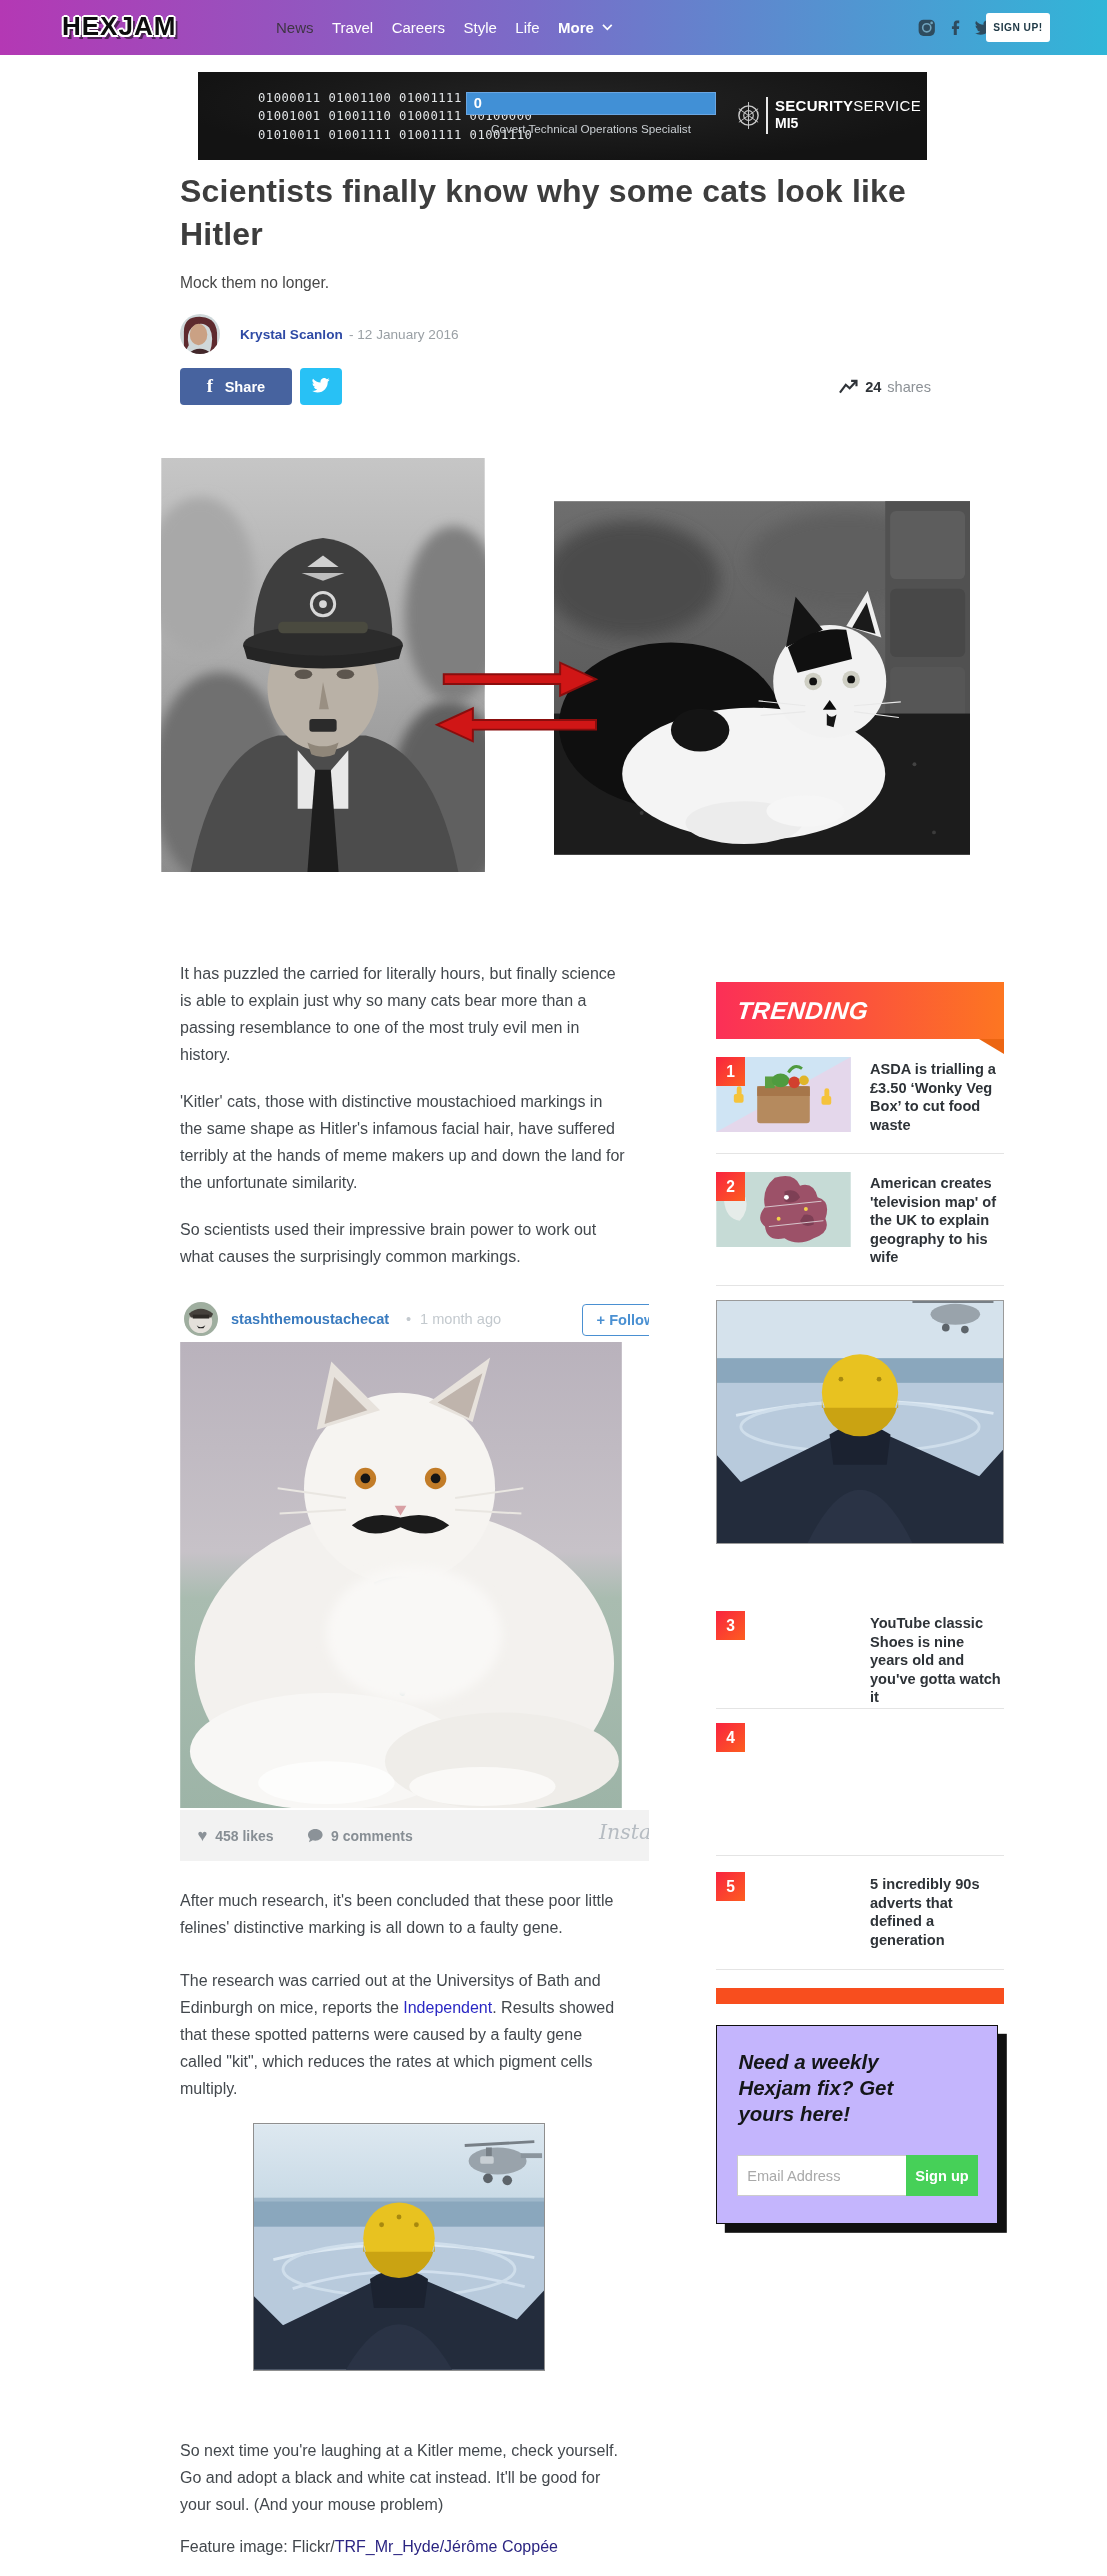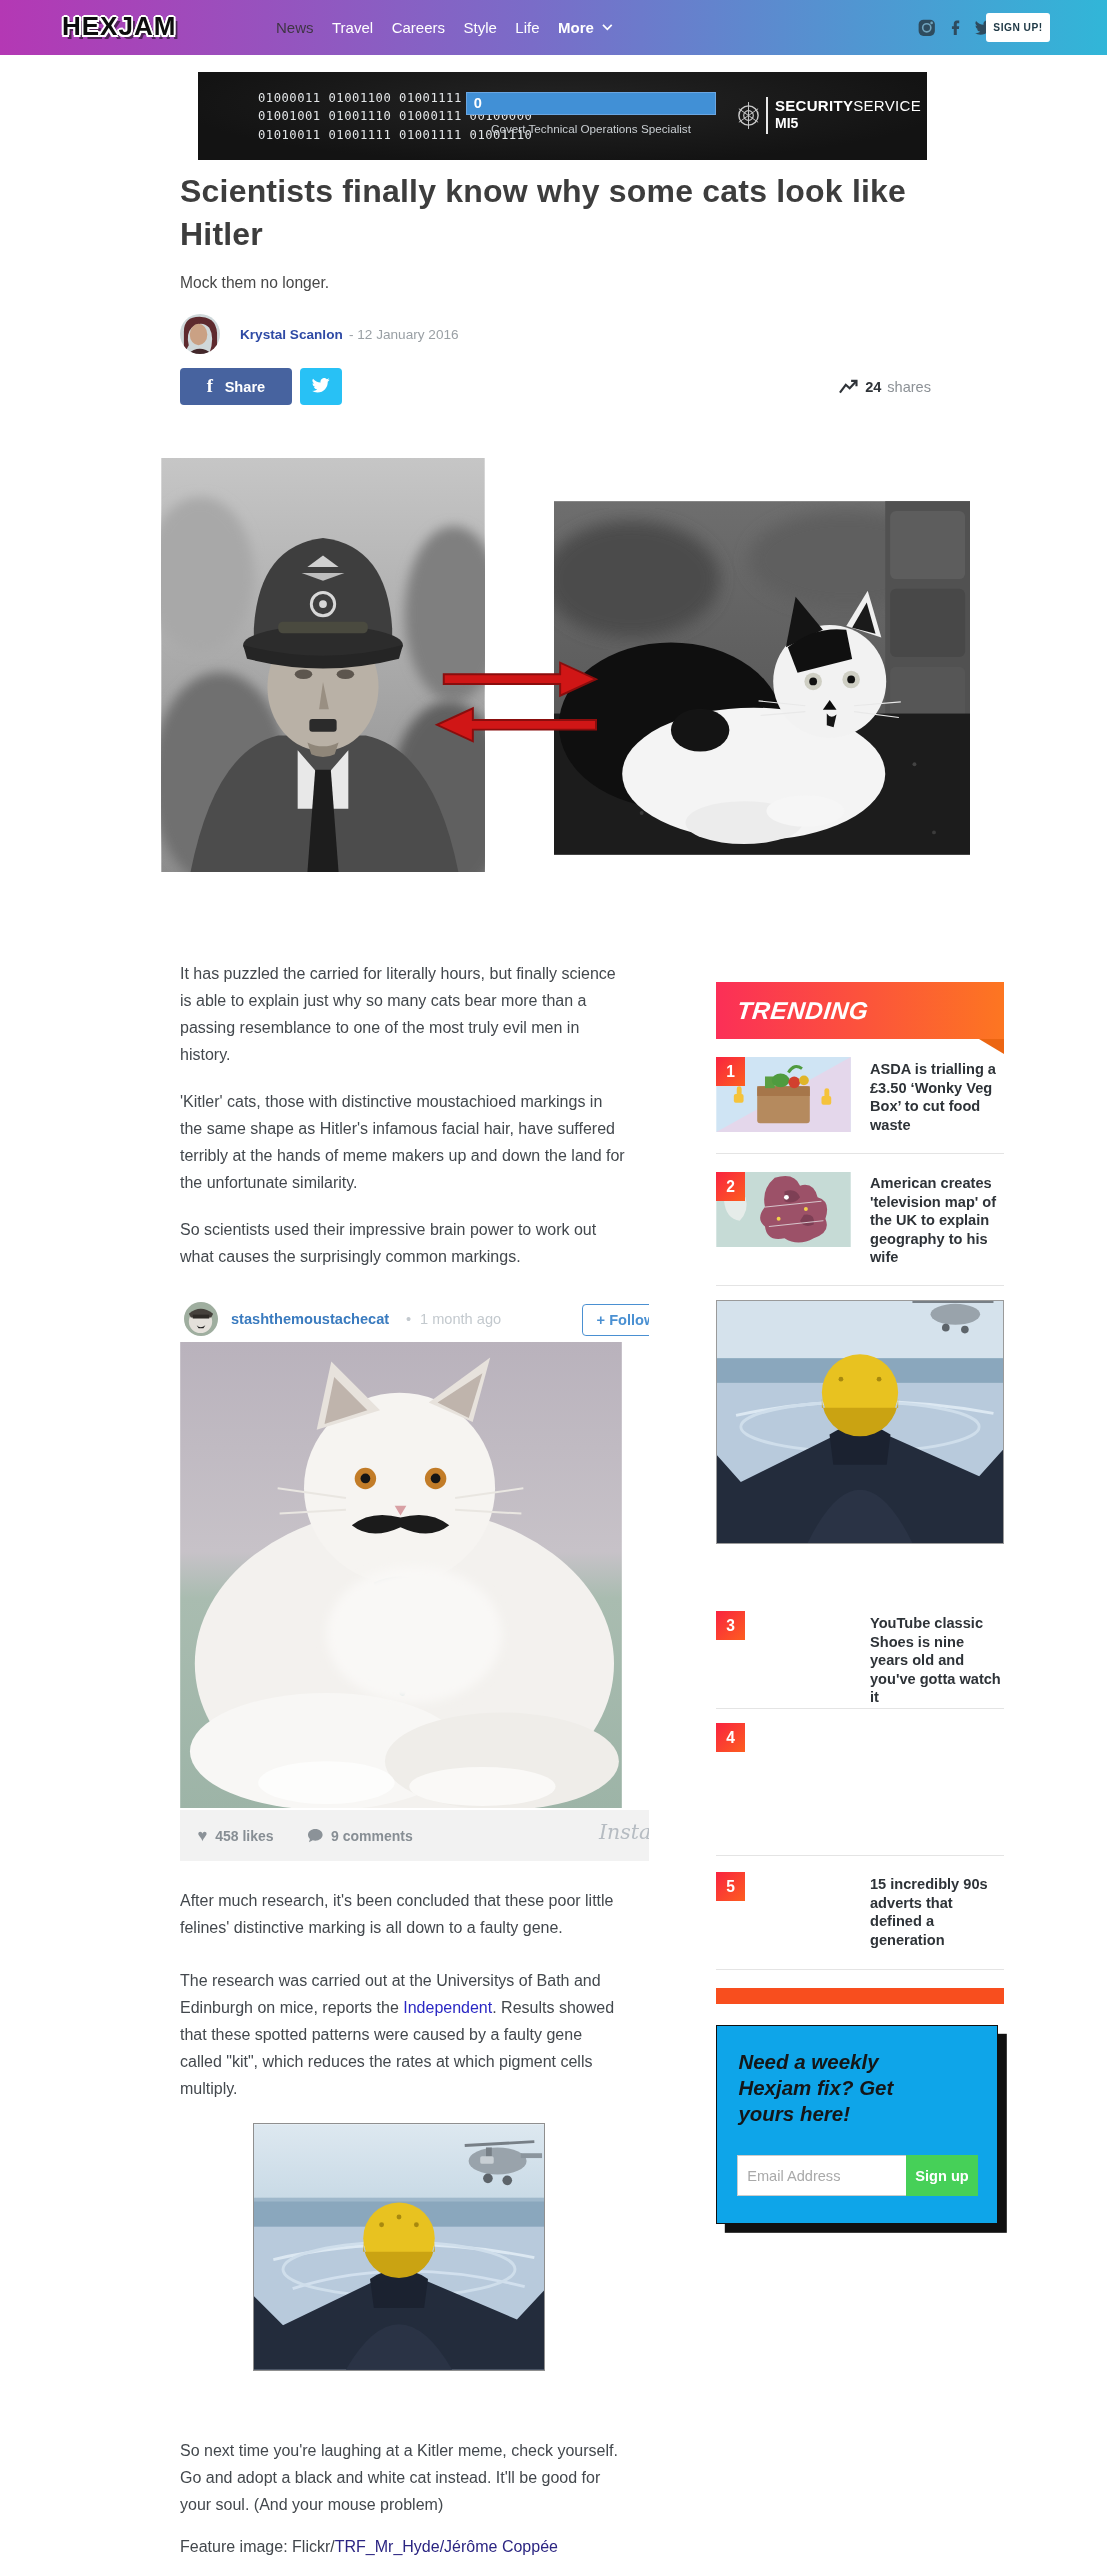--- a/index.html
+++ b/index.html
@@ -104,21 +104,21 @@
       border-top:15.6px solid #ec6512;border-left:25px solid transparent;}
   .badge{width:29px;height:29px;background:linear-gradient(135deg,#f92340 0%,#fd5e1f 100%);
       color:#fff;font-size:15.6px;font-weight:800;display:flex;align-items:center;
       justify-content:center;z-index:3;}
   .thumb{width:135px;height:75px;overflow:hidden;cursor:pointer;}
   .trend-title{width:136px;font-size:14.6px;line-height:18.5px;font-weight:800;color:#2e3338;cursor:pointer;}
   .divider{width:288px;height:1px;background:#e4e4e4;left:716px;}
   .orange-bar{left:716px;top:1988px;width:288px;height:15.6px;background:#f84e1e;}
 
   
-  .news-box{left:716px;top:2025px;width:282px;height:199px;background:#0ea5e9;border:1.9px solid #101010;
+  .news-box{left:716px;top:2025px;width:282px;height:199px;background:#c4b5fd;border:1.9px solid #101010;
       box-shadow:8.8px 8.8px 0 #101010;}
   .news-head{position:absolute;left:21.4px;top:23.4px;width:214px;font-size:20.5px;line-height:26px;
       font-weight:900;font-style:italic;color:#141618;}
   .news-mail{position:absolute;left:19.5px;top:129px;width:170px;height:41px;border:1px solid #cccccc;
       font-family:inherit;font-size:14.6px;color:#3c3c3c;padding:0 9.7px;}
   .news-mail::placeholder{color:#a9a9a9;}
   .news-btn{position:absolute;left:189px;top:129px;width:72px;height:41px;background:#46d058;border:none;
       color:#fff;font-family:inherit;font-size:14.6px;font-weight:700;cursor:pointer;}
 </style>
 </head>
@@ -484,21 +484,21 @@
   </div>
 
   <div class="abs badge" style="left:716px;top:1611px;">3</div>
   <div class="abs trend-title" style="left:870px;top:1614px;">YouTube classic Shoes is nine years old and you've gotta watch it</div>
   <div class="abs divider" style="top:1708px;"></div>
 
   <div class="abs badge" style="left:716px;top:1723px;">4</div>
   <div class="abs divider" style="top:1855px;"></div>
 
   <div class="abs badge" style="left:716px;top:1872px;">5</div>
-  <div class="abs trend-title" style="left:870px;top:1875px;">15 incredibly 90s adverts that defined a generation</div>
+  <div class="abs trend-title" style="left:870px;top:1875px;">5 incredibly 90s adverts that defined a generation</div>
   <div class="abs divider" style="top:1969px;"></div>
 
   <div class="abs orange-bar"></div>
 
   <div class="abs news-box">
     <div class="news-head">Need a weekly Hexjam fix? Get yours here!</div>
     <input class="news-mail" type="text" placeholder="Email Address" style="">
     <button class="news-btn">Sign up</button>
   </div>
 

